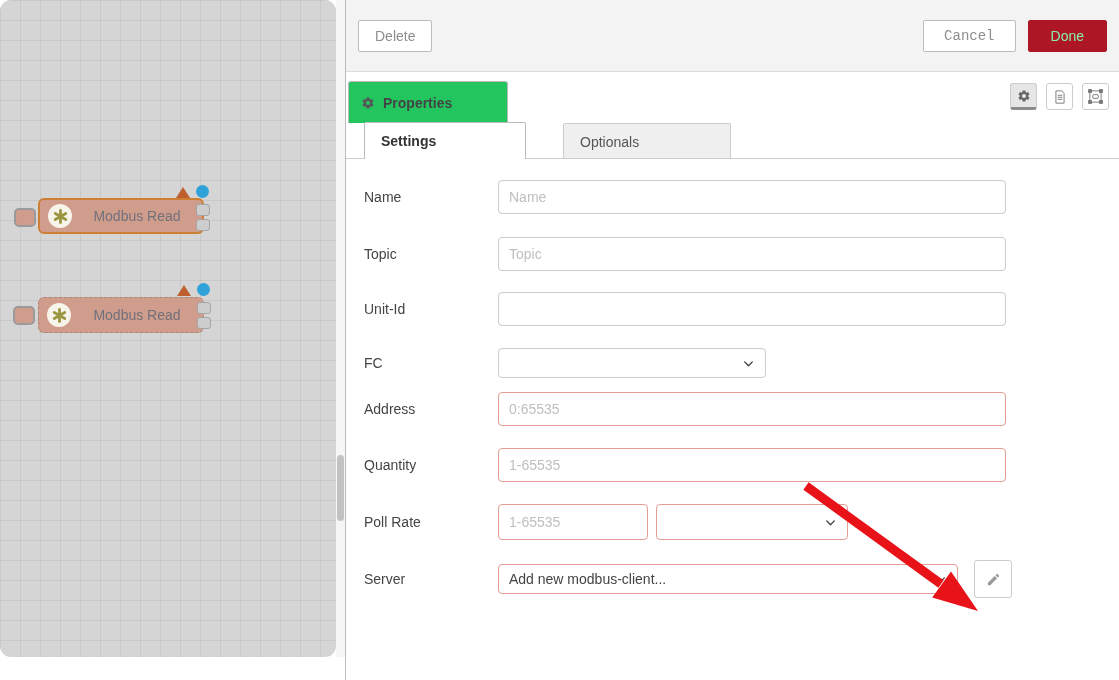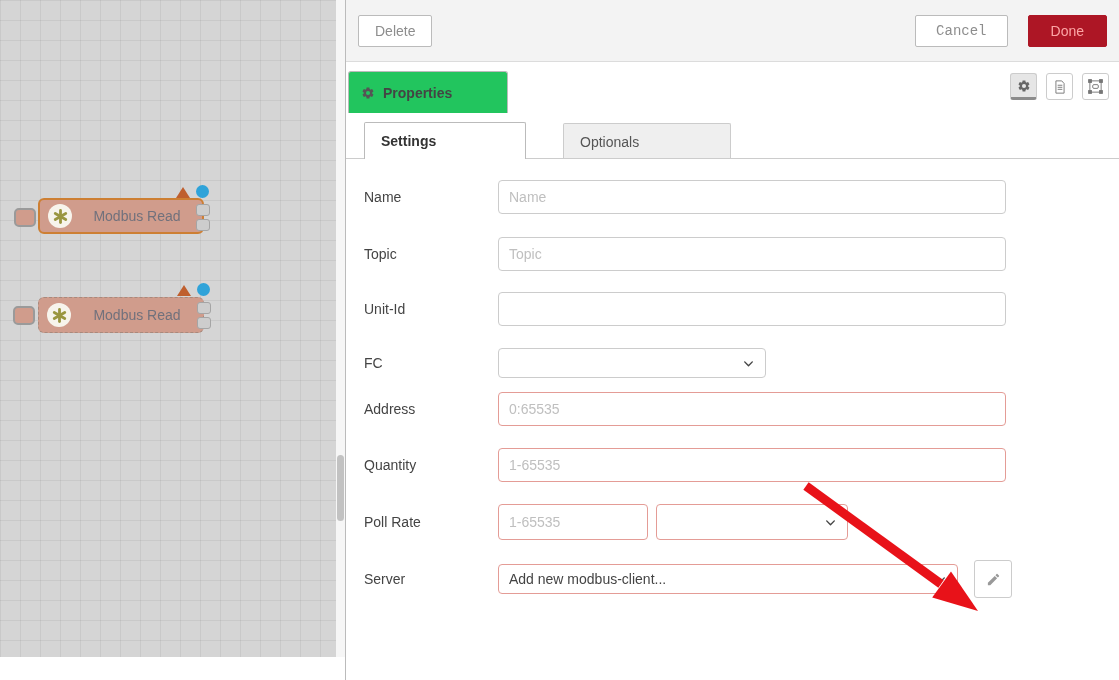--- a/index.html
+++ b/index.html
@@ -9,20 +9,21 @@
     -webkit-font-smoothing:antialiased;
   }
   
   .canvas{
     position:absolute;left:0;top:0;width:336px;height:657px;
     background-color:#d5d5d5;
     background-image:
       linear-gradient(rgba(0,0,0,0.055) 1px,transparent 1px),
       linear-gradient(90deg,rgba(0,0,0,0.055) 1px,transparent 1px);
     background-size:20px 20px;
+    border-radius:11px;
   }
   .scrollstrip{position:absolute;left:336px;top:0;width:9px;height:657px;background:#f6f6f6;}
   .scrollthumb{position:absolute;left:1px;top:455px;width:7px;height:66px;background:#c2c2c2;border-radius:4px;}
   
   .node{
     position:absolute;width:166px;height:36px;box-sizing:border-box;
     background:var(--node_fill);border-radius:6px;
     display:flex;align-items:center;
   }
   .node.selected{border:2px solid var(--node_selected_border);}
@@ -36,30 +37,30 @@
   .port-in{left:-26px;top:8px;width:22px;height:19px;background:var(--node_fill);border:2px solid #9a9a9a;border-radius:5px;}
   .port-out{right:-8px;width:14px;height:12px;background:#cdcdcd;border:1px solid #a5a5a5;border-radius:3px;}
   .out1{top:4px;} .out2{top:19px;}
   .badge-triangle{position:absolute;top:-13px;right:12px;width:0;height:0;
     border-left:7px solid transparent;border-right:7px solid transparent;
     border-bottom:11px solid var(--badge_triangle);}
   .badge-dot{position:absolute;top:-15px;right:-7px;width:13px;height:13px;border-radius:50%;background:var(--badge_blue);}
   
   .panel{position:absolute;left:345px;top:0;right:0;bottom:0;background:#fff;border-left:1px solid #bbb;}
   .tray-header{
-    height:62px;box-sizing:border-box;background:#f3f3f3;border-bottom:1px solid #dcdcdc;
+    height:72px;box-sizing:border-box;background:#f3f3f3;border-bottom:1px solid #dcdcdc;
     display:flex;align-items:center;padding:4px 12px;
   }
   .btn{
     height:32px;box-sizing:border-box;border:1px solid #bbb;background:#fff;color:#8d8d8d;
     font-size:14px;border-radius:2px;padding:0 16px;font-family:inherit;cursor:pointer;
   }
   .btn-delete{margin-right:auto;}
   .btn-cancel{margin-left:auto;padding:0 20px;font-family:Liberation Mono, monospace;}
-  .btn-done{margin-left:20px;padding:0 22px;background:var(--accent_red);border:1px solid var(--accent_red);color:#fca5a5;}
+  .btn-done{margin-left:12px;padding:0 22px;background:var(--accent_red);border:1px solid var(--accent_red);color:#86efac;}
   .tabrow{position:relative;height:50px;background:#fff;border-bottom:1px solid #bbb;}
   .properties-tab{
     position:absolute;left:2px;top:9px;bottom:-1px;width:160px;box-sizing:border-box;
     background:#22c55e;border:1px solid #bbb;border-bottom:none;border-radius:3px 3px 0 0;
     display:flex;align-items:center;gap:8px;padding-left:12px;z-index:1;
     font-weight:bold;color:#444;font-size:14px;
   }
   .tabrow-icons{position:absolute;right:10px;top:11px;display:flex;gap:9px;}
   .iconbtn{
     width:27px;height:27px;box-sizing:border-box;border:1px solid #ccc;background:#fff;border-radius:3px;

